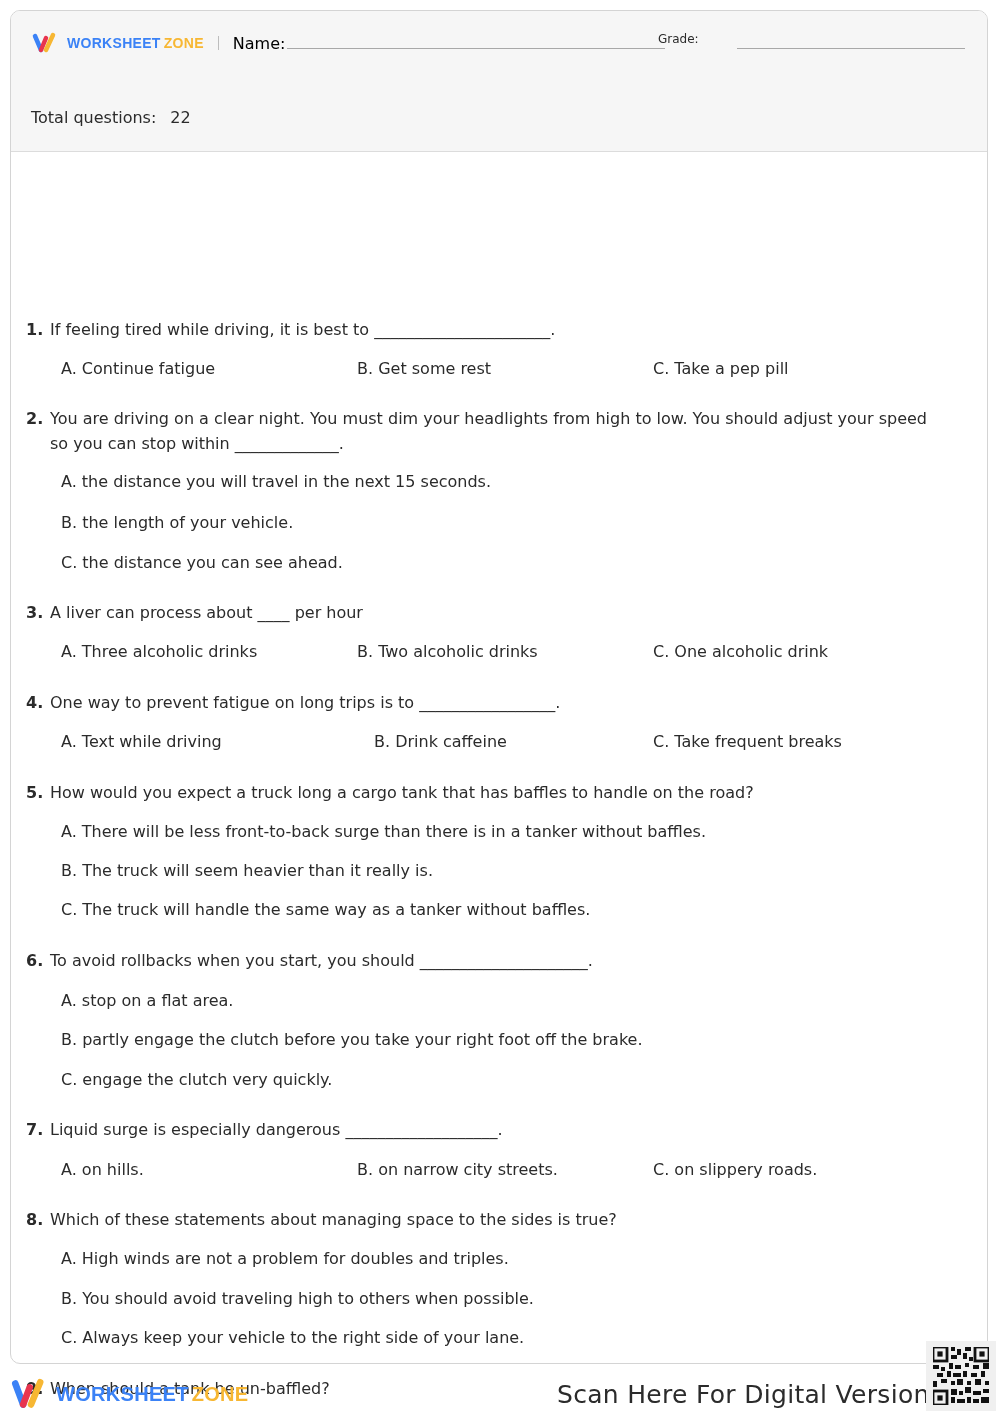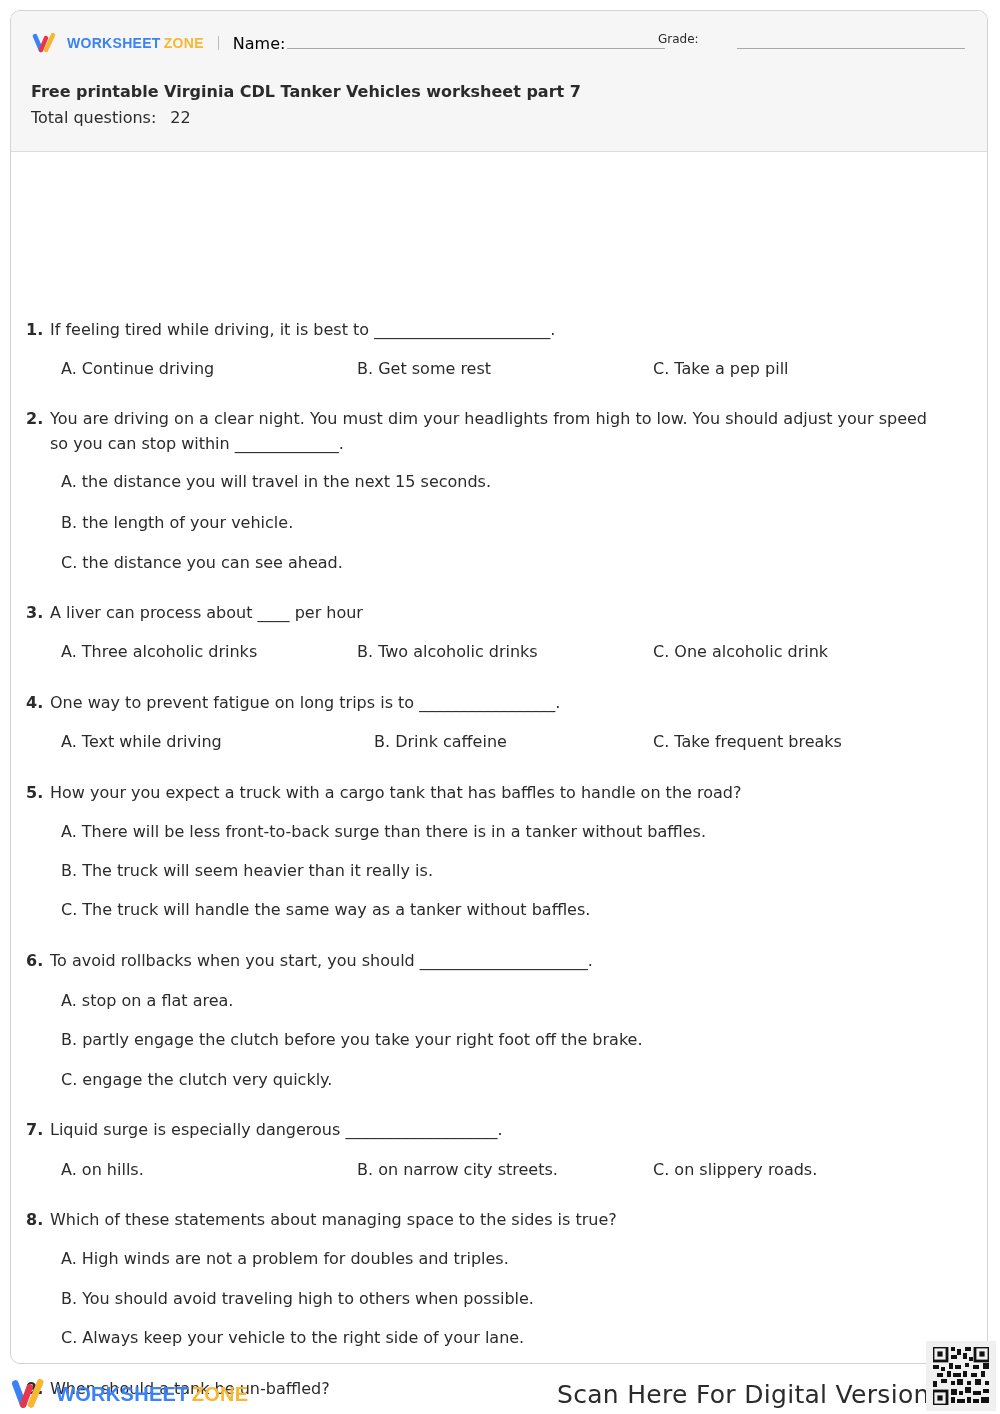--- a/index.html
+++ b/index.html
@@ -52,32 +52,31 @@
         <line x1="10" y1="18" x2="15" y2="6" stroke="#e8344e" stroke-width="4.5" stroke-linecap="round"></line>
         <line x1="15" y1="18" x2="22" y2="3" stroke="#f7b733" stroke-width="4.5" stroke-linecap="round"></line>
       </svg>
       <span class="logo-text"><span class="w">WORKSHEET</span><span class="z">ZONE</span></span>
       <span class="logo-sep"></span>
       <span class="field-label">Name:</span>
     </div>
     <div class="name-line"></div>
     <span class="grade-label">Grade:</span>
     <div class="grade-line"></div>
-    <div class="title">Free printable Virginia CDL Tanker Vehicles worksheet part 7</div>
     <div class="total"><span>Total questions:</span><span class="num">22</span></div>
   </div>
 </div>
 
 <div class="questions">
 
   <div class="q" style="top:176px">
     <span class="qnum">1.</span>
     <span class="qtext">If feeling tired while driving, it is best to ______________________.</span>
   </div>
-  <span class="opt" style="left:61px;top:218px">A. Continue driving</span>
+  <span class="opt" style="left:61px;top:218px">A. Continue fatigue</span>
   <span class="opt" style="left:357px;top:218px">B. Get some rest</span>
   <span class="opt" style="left:653px;top:218px">C. Take a pep pill</span>
 
   <div class="q" style="top:265px">
     <span class="qnum">2.</span>
     <span class="qtext">You are driving on a clear night. You must dim your headlights from high to low. You should adjust your speed so you can stop within _____________.</span>
   </div>
   <span class="opt" style="left:61px;top:331px">A. the distance you will travel in the next 15 seconds.</span>
   <span class="opt" style="left:61px;top:372px">B. the length of your vehicle.</span>
   <span class="opt" style="left:61px;top:412px">C. the distance you can see ahead.</span>
@@ -93,21 +92,21 @@
   <div class="q" style="top:549px">
     <span class="qnum">4.</span>
     <span class="qtext">One way to prevent fatigue on long trips is to _________________.</span>
   </div>
   <span class="opt" style="left:61px;top:591px">A. Text while driving</span>
   <span class="opt" style="left:374px;top:591px">B. Drink caffeine</span>
   <span class="opt" style="left:653px;top:591px">C. Take frequent breaks</span>
 
   <div class="q" style="top:639px">
     <span class="qnum">5.</span>
-    <span class="qtext">How your you expect a truck with a cargo tank that has baffles to handle on the road?</span>
+    <span class="qtext">How would you expect a truck long a cargo tank that has baffles to handle on the road?</span>
   </div>
   <span class="opt" style="left:61px;top:681px">A. There will be less front-to-back surge than there is in a tanker without baffles.</span>
   <span class="opt" style="left:61px;top:720px">B. The truck will seem heavier than it really is.</span>
   <span class="opt" style="left:61px;top:759px">C. The truck will handle the same way as a tanker without baffles.</span>
 
   <div class="q" style="top:807px">
     <span class="qnum">6.</span>
     <span class="qtext">To avoid rollbacks when you start, you should _____________________.</span>
   </div>
   <span class="opt" style="left:61px;top:850px">A. stop on a flat area.</span>

